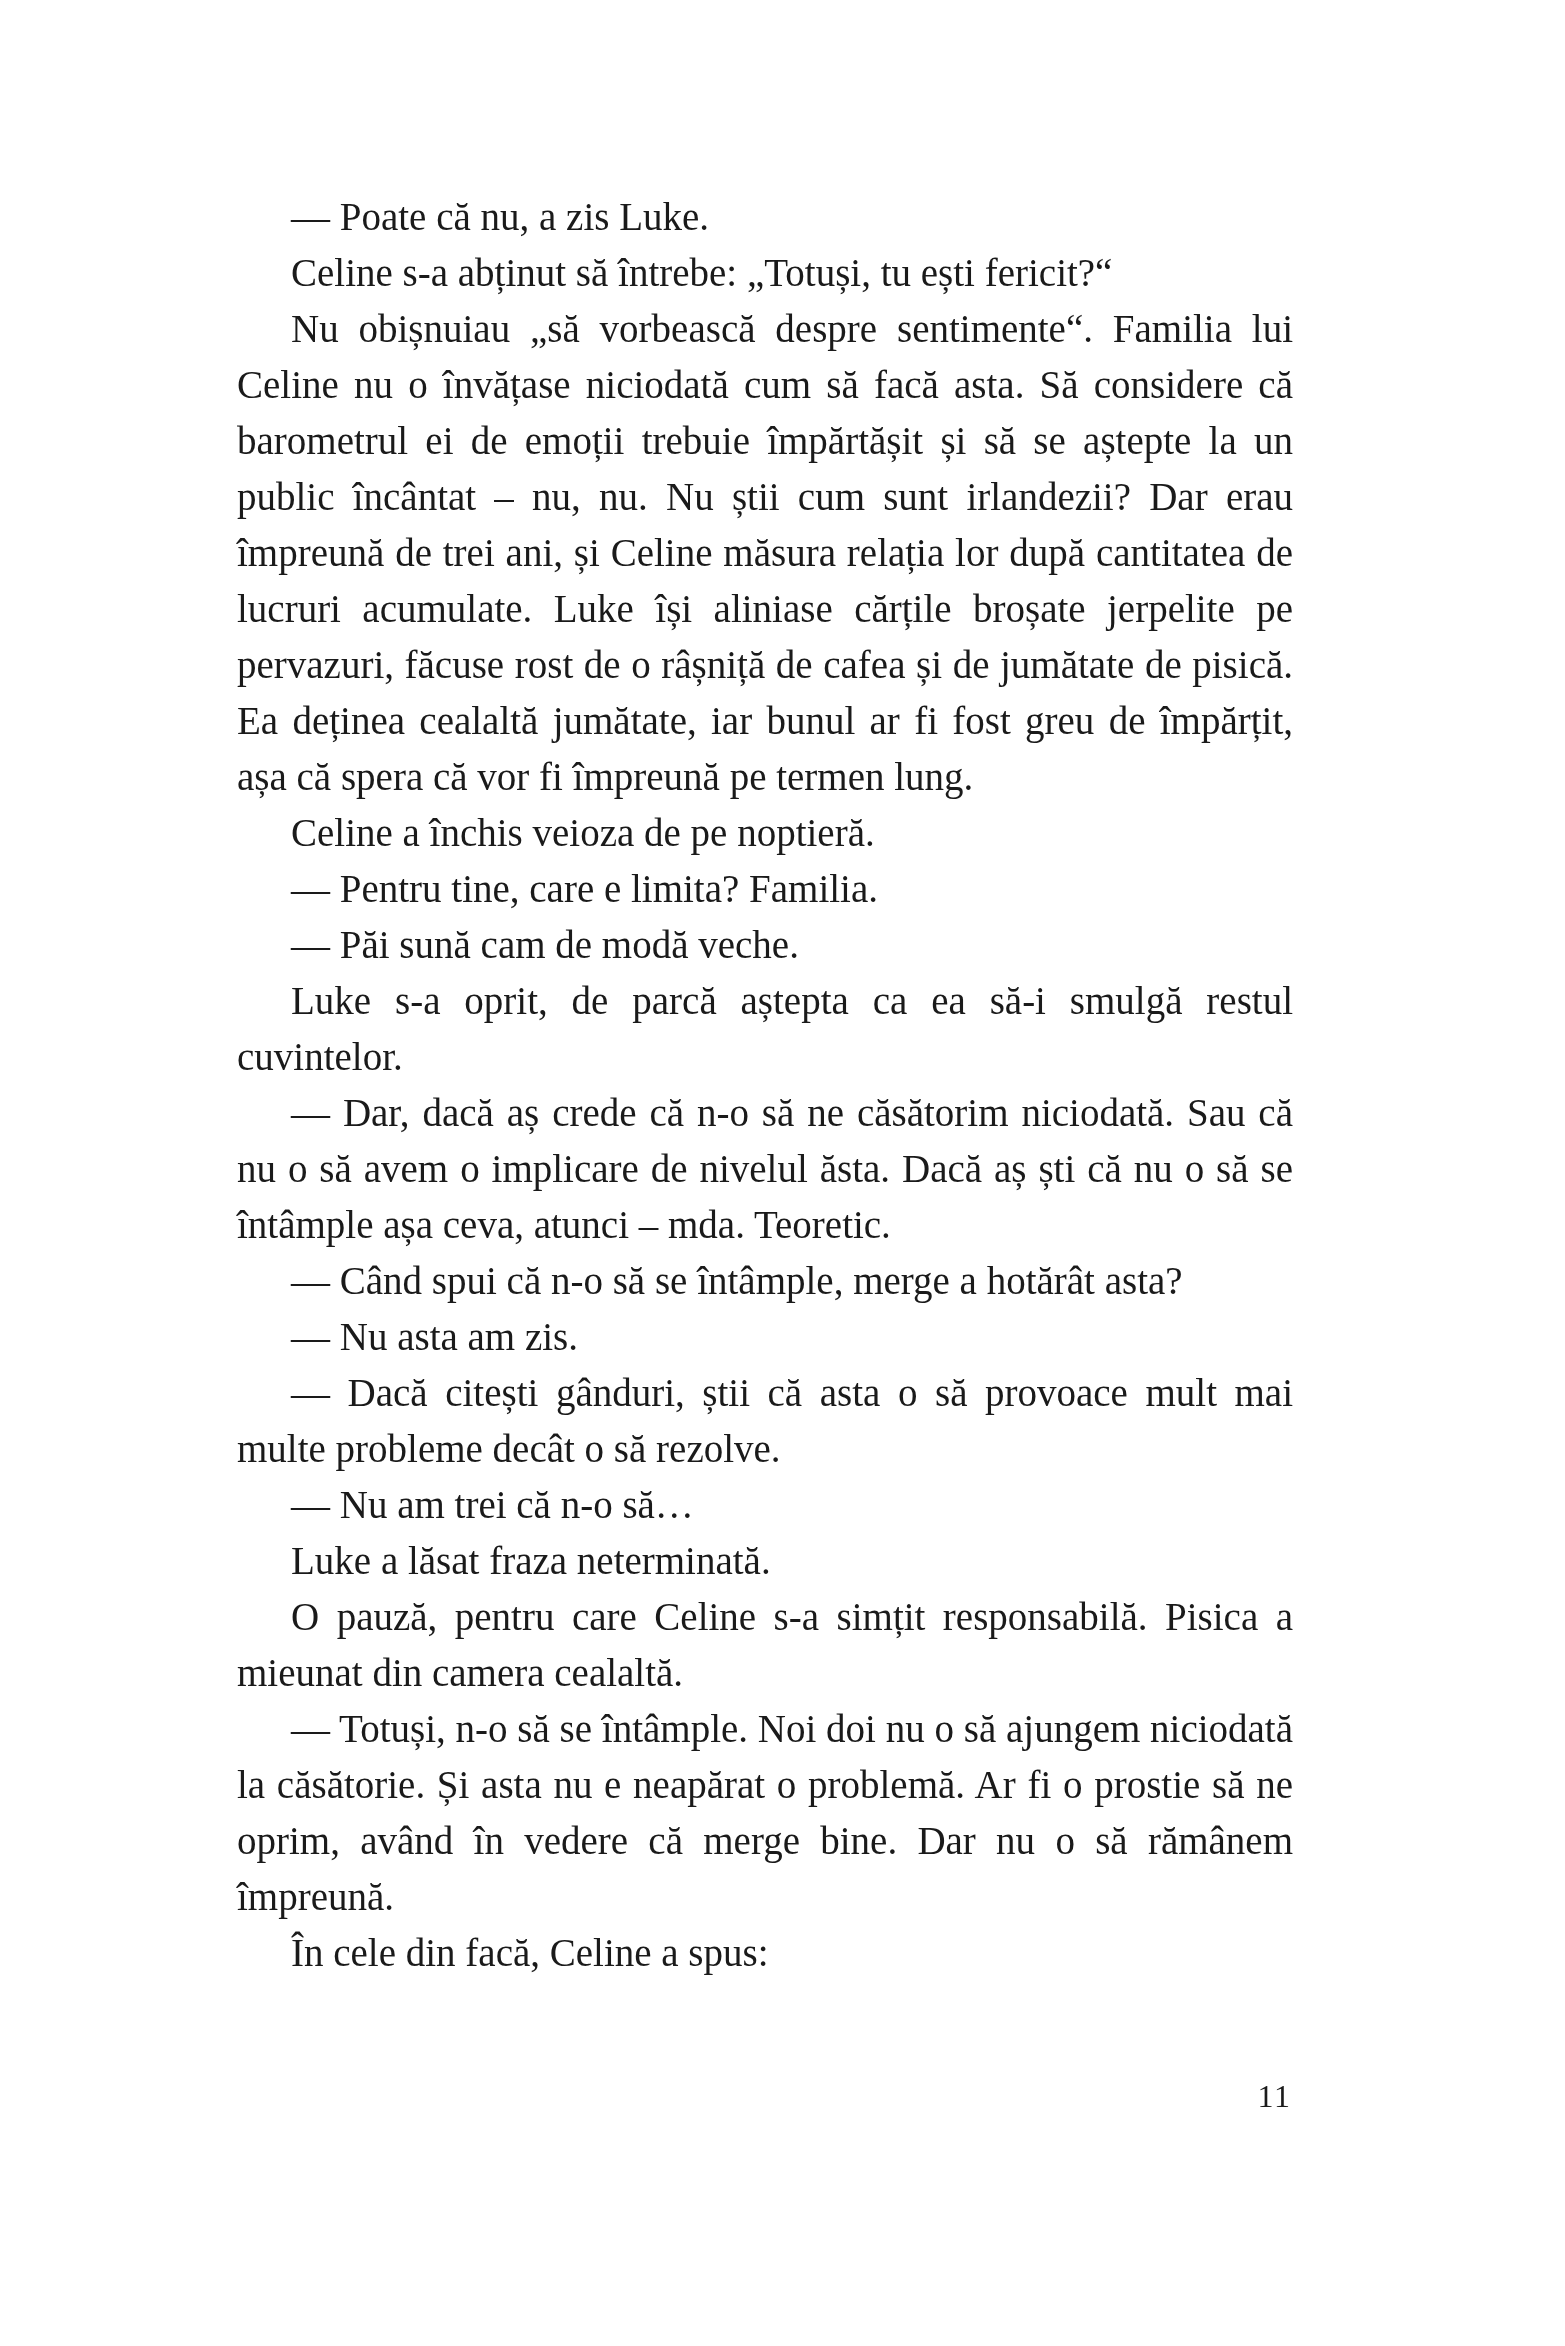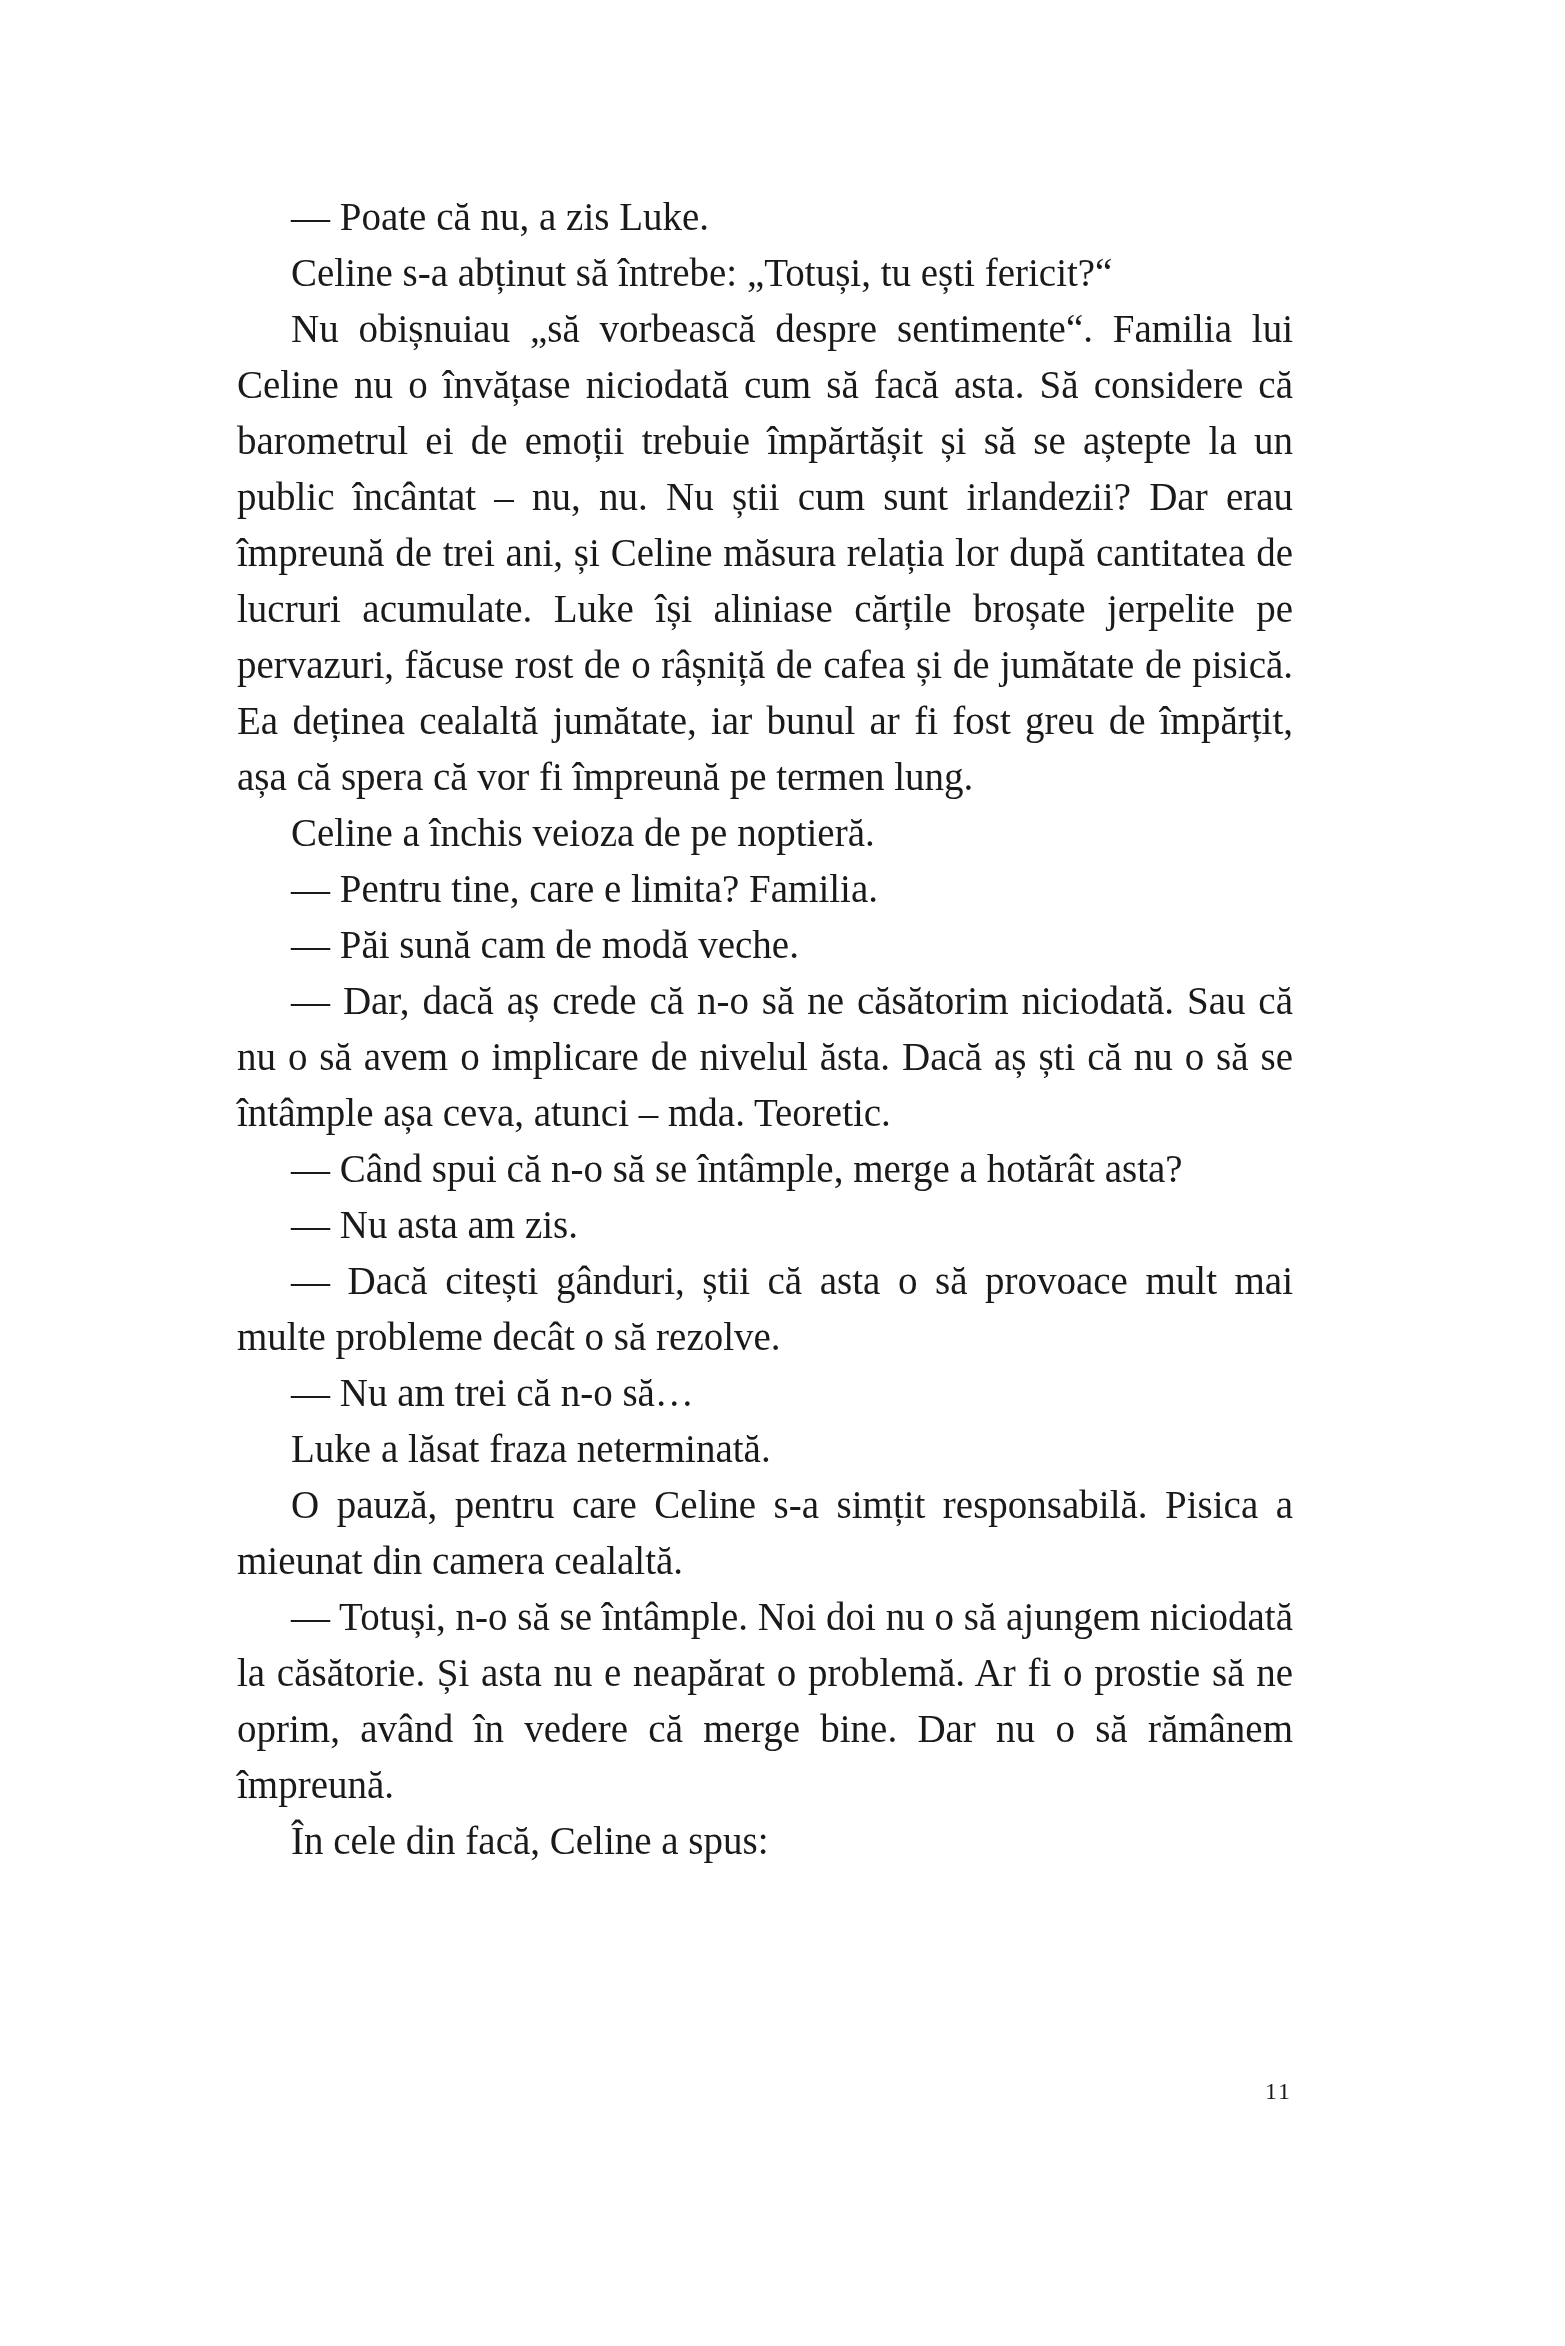--- a/index.html
+++ b/index.html
@@ -21,36 +21,37 @@
     margin: 0;
     text-indent: 54px;
   }
   .page-number {
     position: absolute;
     left: 1230px;
     top: 2078px;
     width: 62px;
     text-align: right;
     font-family: "Liberation Serif", "DejaVu Serif", serif;
-    font-size: 24px;
+    font-size: 32px;
     color: #1a1a1a;
     letter-spacing: 1.9px;
   }
 </style>
 </head>
 <body>
 
 <div class="page">
   <div class="text-block">
     <p>— Poate că nu, a zis Luke.</p>
     <p>Celine s-a abținut să întrebe: „Totuși, tu ești fericit?“</p>
     <p>Nu obișnuiau „să vorbească despre sentimente“. Familia lui Celine nu o învățase niciodată cum să facă asta. Să con­sidere că barometrul ei de emoții trebuie împărtășit și să se aștepte la un public încântat – nu, nu. Nu știi cum sunt irlandezii? Dar erau împreună de trei ani, și Celine măsura relația lor după cantitatea de lucruri acumulate. Luke își aliniase cărțile broșate jerpelite pe pervazuri, făcuse rost de o râșniță de cafea și de jumătate de pisică. Ea deținea cealaltă jumătate, iar bunul ar fi fost greu de împărțit, așa că spera că vor fi împreună pe termen lung.</p>
     <p>Celine a închis veioza de pe noptieră.</p>
     <p>— Pentru tine, care e limita? Familia.</p>
     <p>— Păi sună cam de modă veche.</p>
+    <p>Luke s-a oprit, de parcă aștepta ca ea să-i smulgă restul cuvintelor.</p>
     <p>— Dar, dacă aș crede că n-o să ne căsătorim niciodată. Sau că nu o să avem o implicare de nivelul ăsta. Dacă aș ști că nu o să se întâmple așa ceva, atunci – mda. Teoretic.</p>
     <p>— Când spui că n-o să se întâmple, merge a hotărât asta?</p>
     <p>— Nu asta am zis.</p>
     <p>— Dacă citești gânduri, știi că asta o să provoace mult mai multe probleme decât o să rezolve.</p>
     <p>— Nu am trei că n-o să…</p>
     <p>Luke a lăsat fraza neterminată.</p>
     <p>O pauză, pentru care Celine s-a simțit responsabilă. Pi­sica a mieunat din camera cealaltă.</p>
     <p>— Totuși, n-o să se întâmple. Noi doi nu o să ajungem niciodată la căsătorie. Și asta nu e neapărat o problemă. Ar fi o prostie să ne oprim, având în vedere că merge bine. Dar nu o să rămânem împreună.</p>
     <p>În cele din facă, Celine a spus:</p>
   </div>

